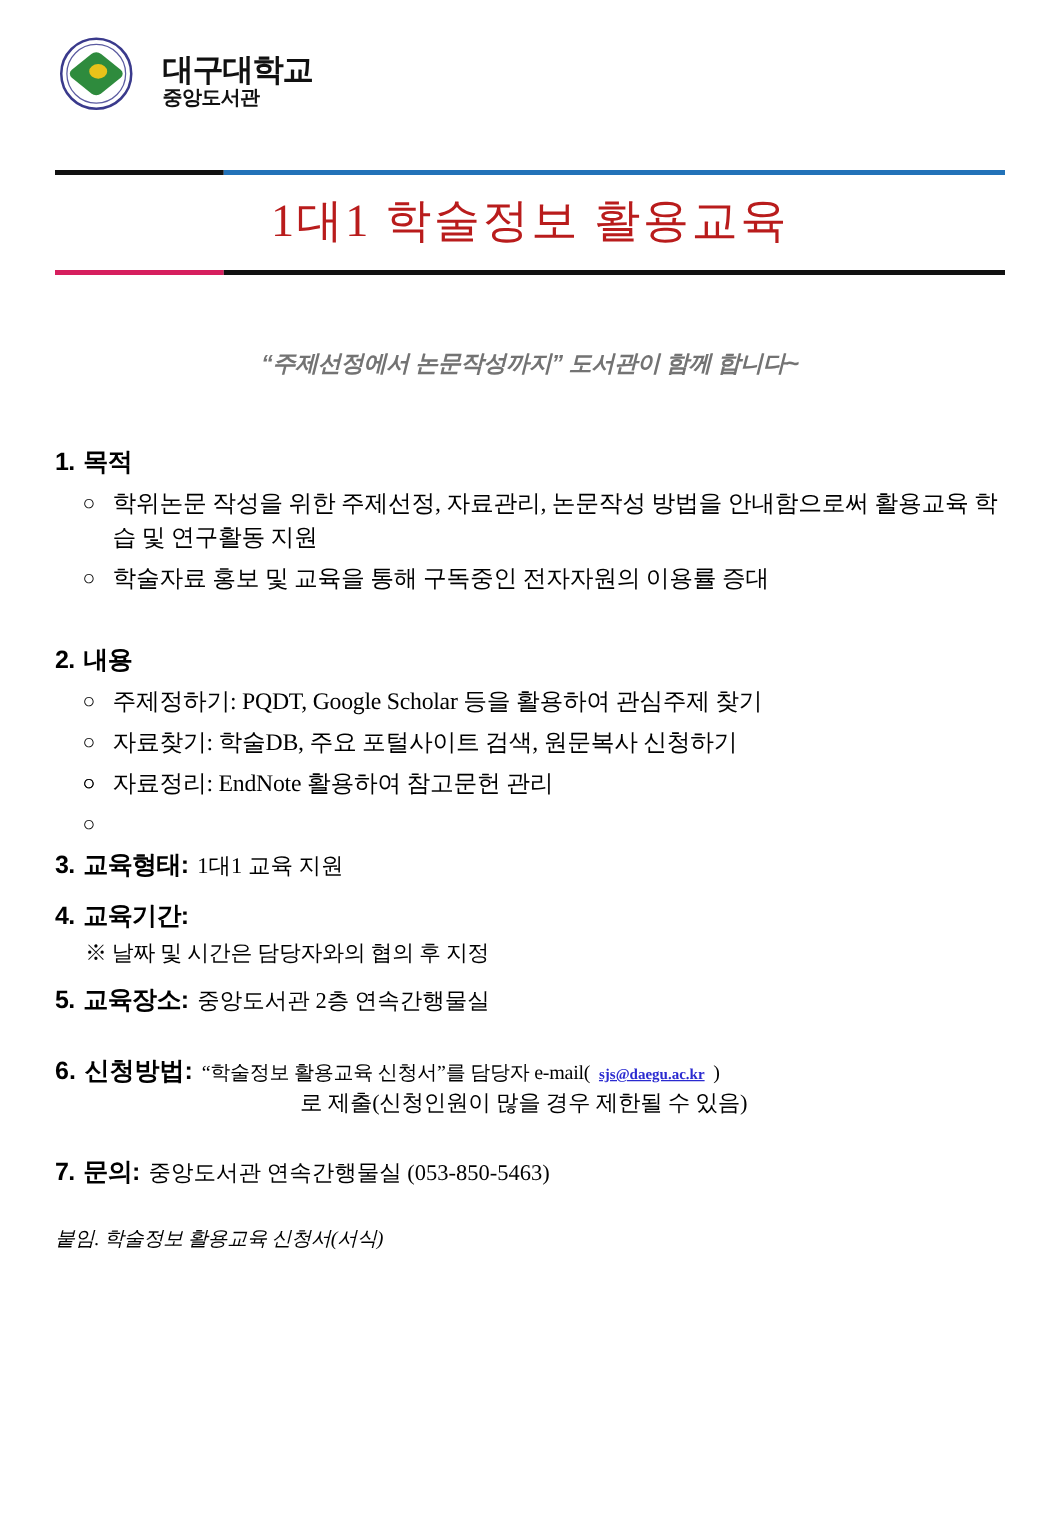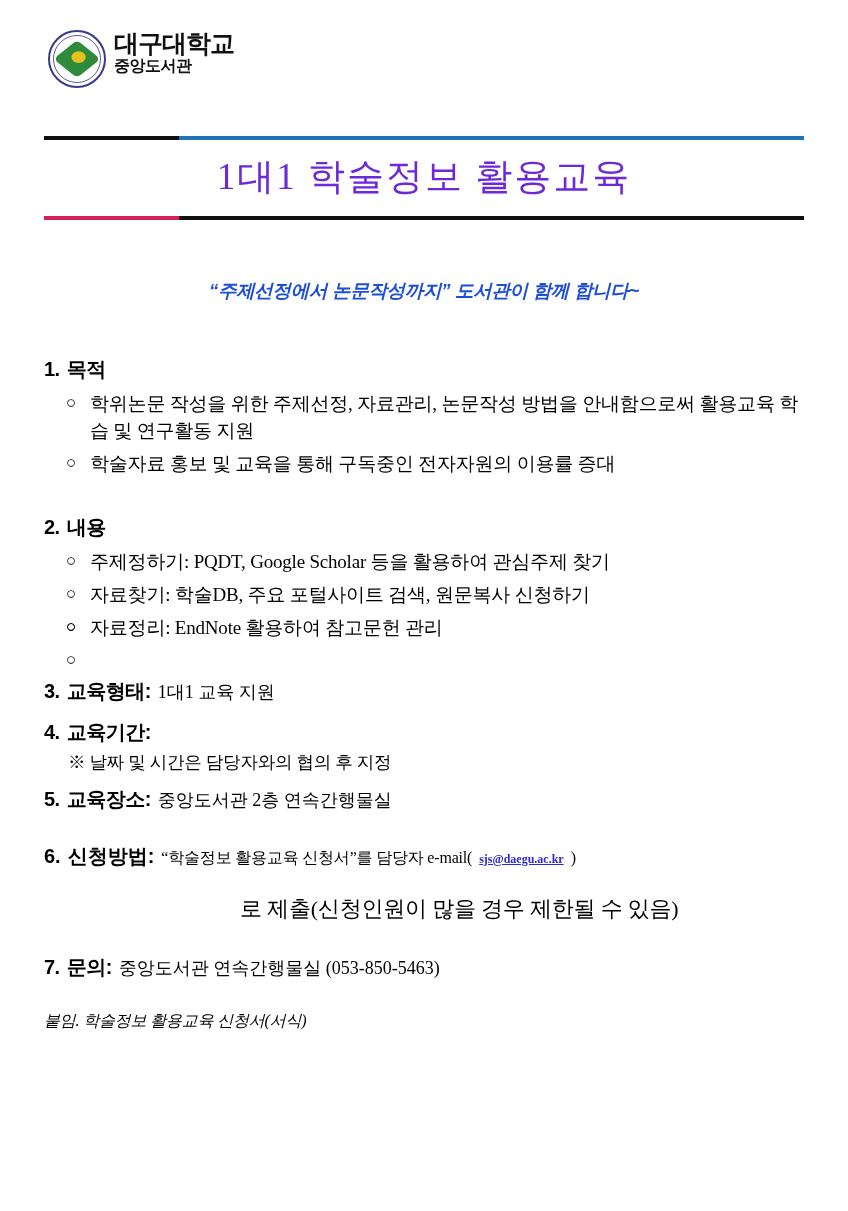--- a/index.html
+++ b/index.html
@@ -15,22 +15,22 @@
     color: #000000;
     overflow: hidden;
   }
 
   
   .logo-block {
     position: absolute;
     left: 48px;
     top: 30px;
     display: flex;
-    align-items: flex-start;
-    gap: 8px;
+    align-items: flex-end;
+    gap: 24px;
   }
   .logo-mark {
     width: 58px;
     height: 58px;
     border-radius: 50%;
     background: #ffffff;
     border: 2px solid #3a3a8c;
     position: relative;
     box-sizing: border-box;
     display: flex;
@@ -105,34 +105,34 @@
 
   .doc-title {
     position: absolute;
     left: 0;
     top: 152px;
     width: 848px;
     text-align: center;
     font-family: "Liberation Serif", serif;
     font-size: 37px;
     letter-spacing: 2px;
-    color: #6d28d9;
+    color: #b91c1c;
   }
 
   .subtitle {
     position: absolute;
     left: 0;
     top: 278px;
     width: 848px;
     text-align: center;
     font-family: "Liberation Sans", sans-serif;
     font-weight: bold;
     font-style: italic;
     font-size: 18.5px;
-    color: #1d4ed8;
+    color: #737373;
     letter-spacing: -0.3px;
   }
 
   
   .content {
     position: absolute;
     left: 44px;
     top: 356px;
     width: 766px;
   }
@@ -200,23 +200,23 @@
     letter-spacing: -0.2px;
   }
   .email-link {
     color: #2a2ad0;
     text-decoration: underline;
     font-family: "Liberation Serif", serif;
     font-size: 12px;
   }
   .apply-second {
     font-family: "Liberation Serif", serif;
-    font-size: 22px;
+    font-size: 18px;
     padding-left: 196px;
-    margin-top: 24px;
+    margin-top: 0;
     letter-spacing: -0.2px;
   }
 
   .attach {
     font-size: 16px;
     letter-spacing: -0.2px;
     font-style: italic;
   }
 </style>
 </head>

